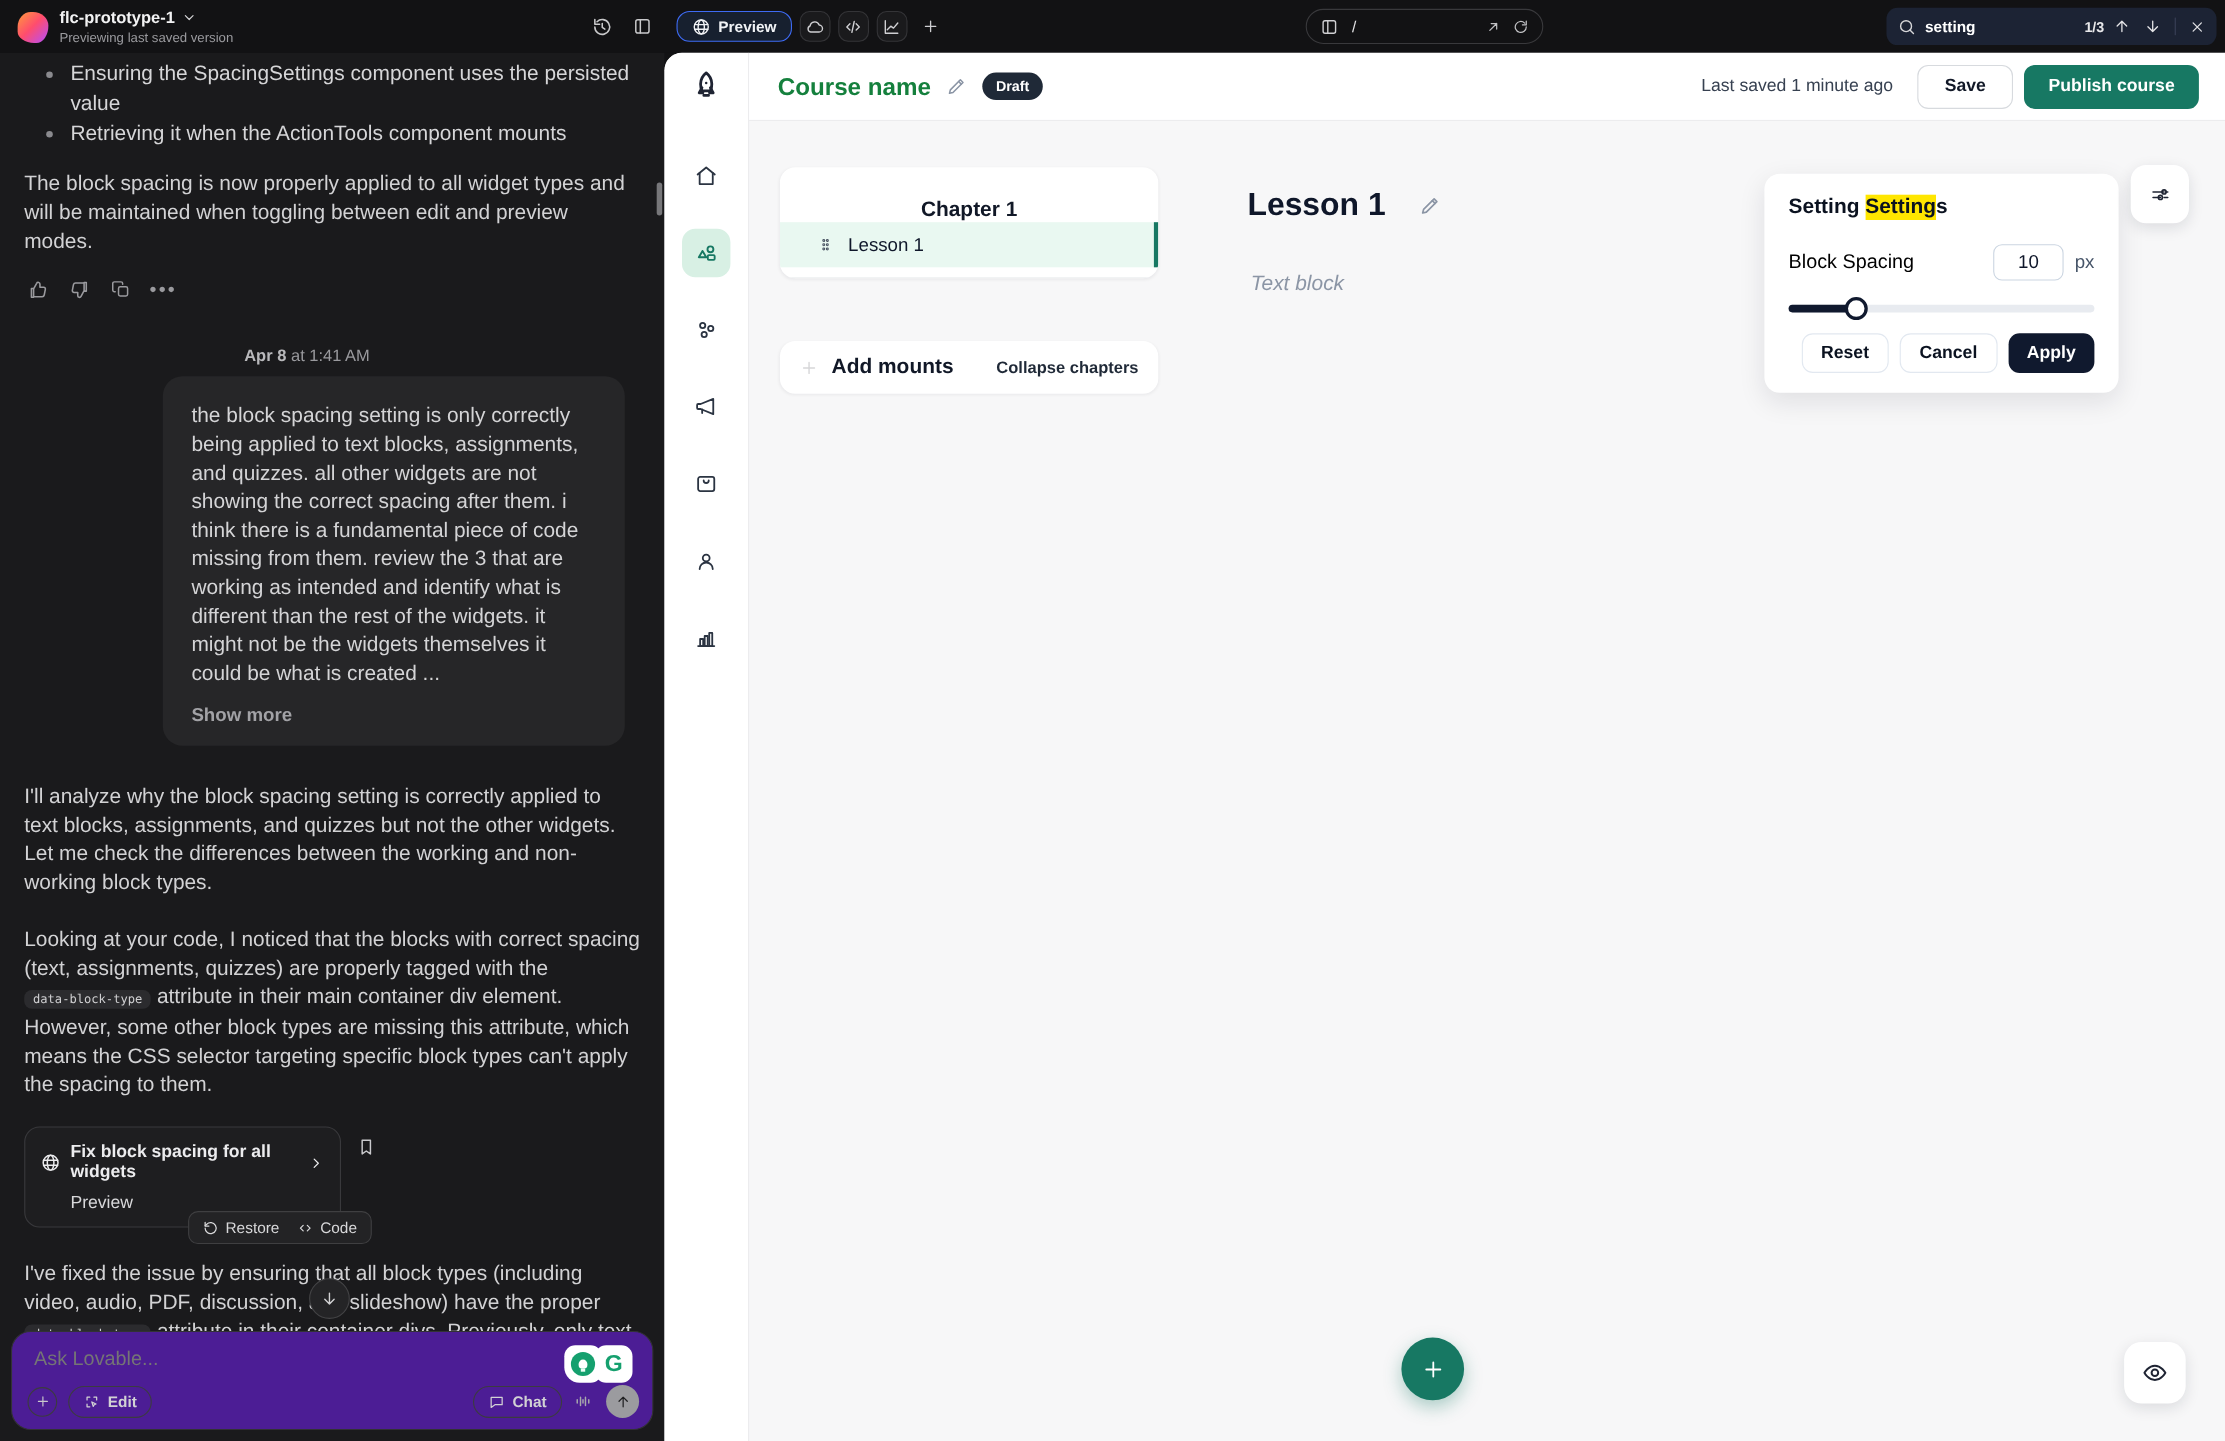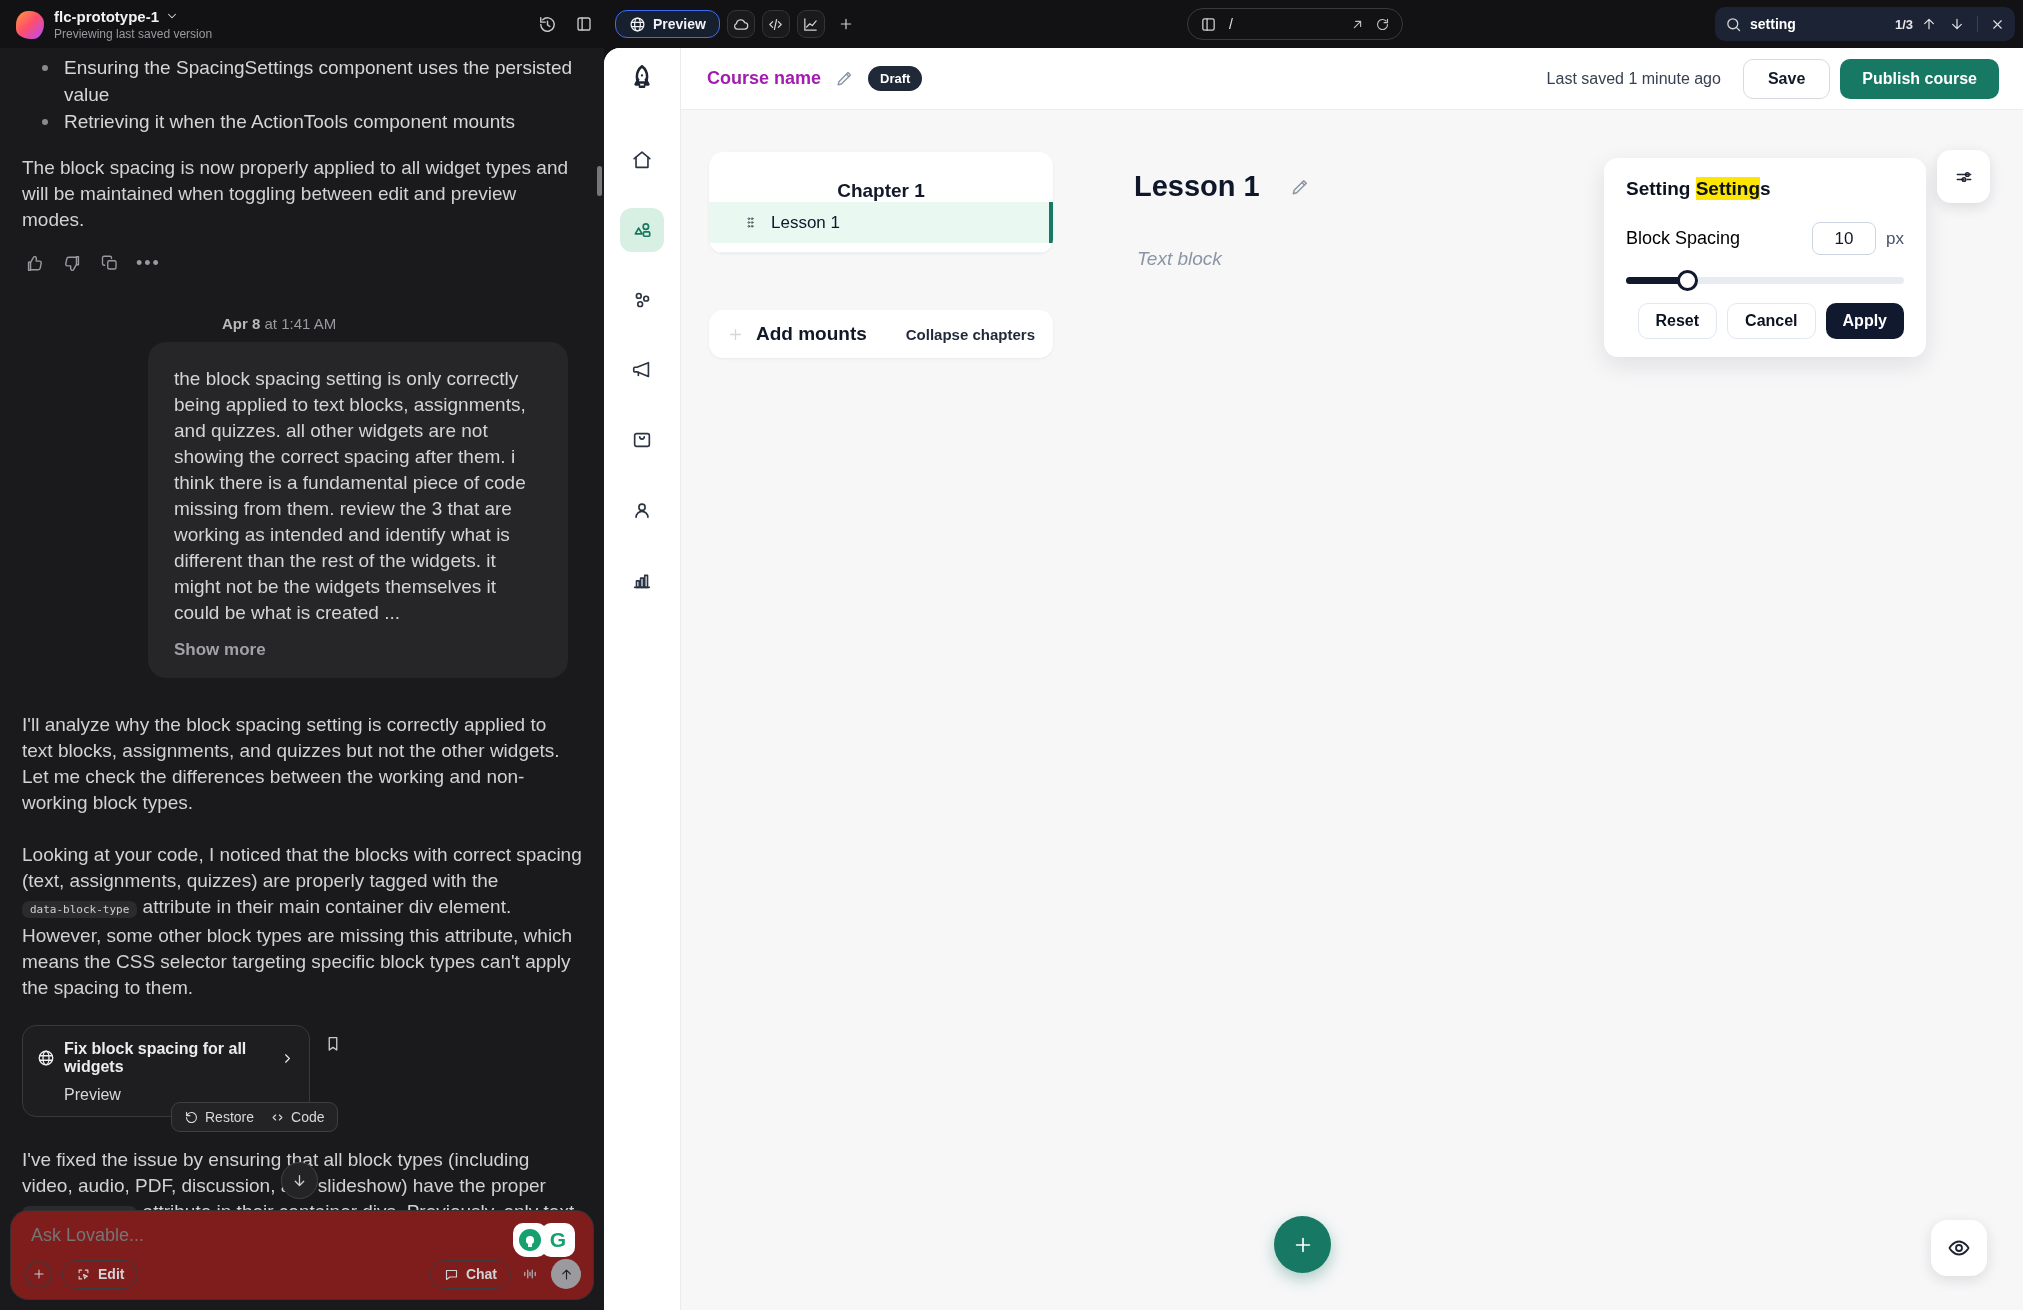--- a/index.html
+++ b/index.html
@@ -59,21 +59,21 @@
   .fix-wrap { margin-top:24px; position:relative; display:flex; align-items:flex-start; gap:14px; }
   .fix-card { position:relative; width:288px; background:#1e1e20; border:1px solid #39393c; border-radius:14px; padding:14px 14px 12px; }
   .fix-title-row { display:flex; align-items:center; gap:9px; color:#ececee; }
   .fix-title { font-size:16px; font-weight:bold; flex:1; }
   .fix-sub { margin:10px 0 0 27px; font-size:16px; color:#d8d8da; }
   .restore-pill { position:absolute; left:148px; bottom:-16px; display:flex; align-items:center; gap:16px; background:#232325; border:1px solid #3f3f41; border-radius:9px; padding:6px 12px; font-size:14px; color:#d8d8da; }
   .restore-pill .item { display:flex; align-items:center; gap:6px; cursor:pointer; }
   .bookmark-btn { margin-top:10px; color:#c9c9cc; }
   .down-btn { position:absolute; left:281px; top:1114px; width:37px; height:37px; border-radius:50%; background:#242426; border:1px solid #434345; display:flex; align-items:center; justify-content:center; color:#d2d2d4; }
 
-  .chat-input { position:absolute; left:10px; right:10px; bottom:10px; height:90px; background:#7f1d1d; border:1px solid #323234; border-radius:18px; padding:14px 16px 19px 20px; }
+  .chat-input { position:absolute; left:10px; right:10px; bottom:10px; height:90px; background:#4c1d95; border:1px solid #323234; border-radius:18px; padding:14px 16px 19px 20px; }
   .chat-input .ph { border:none; background:transparent; outline:none; color:#8f8f93; font-size:18px; width:360px; font-family:"Liberation Sans",sans-serif; }
   .gram-badges { position:absolute; right:18px; top:12px; display:flex; }
   .gram { width:34px; height:34px; background:#fff; border-radius:10px; display:flex; align-items:center; justify-content:center; }
   .gram.first { margin-right:-6px; z-index:1; border-bottom-left-radius:14px; }
   .gram-circle { width:22px; height:22px; border-radius:50%; background:#15a06e; display:flex; align-items:center; justify-content:center; }
   .gram-bulb { width:8px; height:8px; background:#fff; border-radius:50% 50% 40% 40%; position:relative; }
   .gram-bulb::after { content:""; position:absolute; left:2px; bottom:-3px; width:4px; height:3px; background:#eafff6; }
   .gram-g { font-size:21px; font-weight:bold; color:#15a06e; }
   .input-row { position:absolute; left:14px; right:12px; bottom:10px; display:flex; align-items:center; gap:10px; }
   .round-btn { width:27px; height:27px; border:1px solid #3c3c3f; border-radius:50%; display:flex; align-items:center; justify-content:center; color:#c9c9cc; }
@@ -83,21 +83,21 @@
   .send-btn { width:30px; height:30px; border-radius:50%; background:#9b9b9f; display:flex; align-items:center; justify-content:center; color:#202022; }
 
   
   .app { position:relative; flex:1; height:100%; background:#f7f7f8; border-top-left-radius:16px; overflow:hidden; }
   .rail { position:absolute; left:0; top:0; bottom:0; width:77px; background:#fff; border-right:1px solid #ececee; display:flex; flex-direction:column; align-items:center; }
   .rail-logo { margin-top:14px; color:#1f2433; }
   .rail-items { margin-top:42px; display:flex; flex-direction:column; gap:26px; align-items:center; }
   .rail-item { width:44px; height:44px; border-radius:12px; display:flex; align-items:center; justify-content:center; color:#2b3442; cursor:pointer; }
   .rail-item.active { background:#d8f0e4; color:#177863; }
   .app-header { position:absolute; left:77px; right:0; top:0; height:62px; background:#fff; border-bottom:1px solid #ececee; display:flex; align-items:center; padding:0 16px 0 26px; }
-  .course-title { font-size:18px; font-weight:bold; color:#a21caf; }
+  .course-title { font-size:22px; font-weight:bold; color:#15803d; }
   .edit-pencil { margin-left:14px; color:#8b95a5; cursor:pointer; }
   .draft-badge { margin-left:14px; background:#1f2937; color:#fff; font-size:13px; font-weight:bold; border-radius:999px; padding:5px 12px; }
   .header-spacer { flex:1; }
   .last-saved { font-size:16px; color:#374151; margin-right:22px; }
   .save-btn { height:40px; padding:0 24px; background:#fff; border:1px solid #d7dade; border-radius:10px; font-size:16px; font-weight:bold; color:#111827; display:flex; align-items:center; }
   .publish-btn { height:40px; margin-left:10px; margin-right:8px; padding:0 22px; background:#177863; border:none; border-radius:10px; font-size:16px; font-weight:bold; color:#fff; display:flex; align-items:center; }
 
   .outline-card { position:absolute; left:105px; top:104px; width:344px; background:#fff; border-radius:14px; box-shadow:0 1px 3px rgba(16,24,40,.06); overflow:hidden; }
   .chapter-row { display:flex; align-items:center; gap:14px; height:50px; padding:0 16px;flex-direction:column; }
   .chapter-title { font-size:19px; font-weight:bold; color:#111827; }

